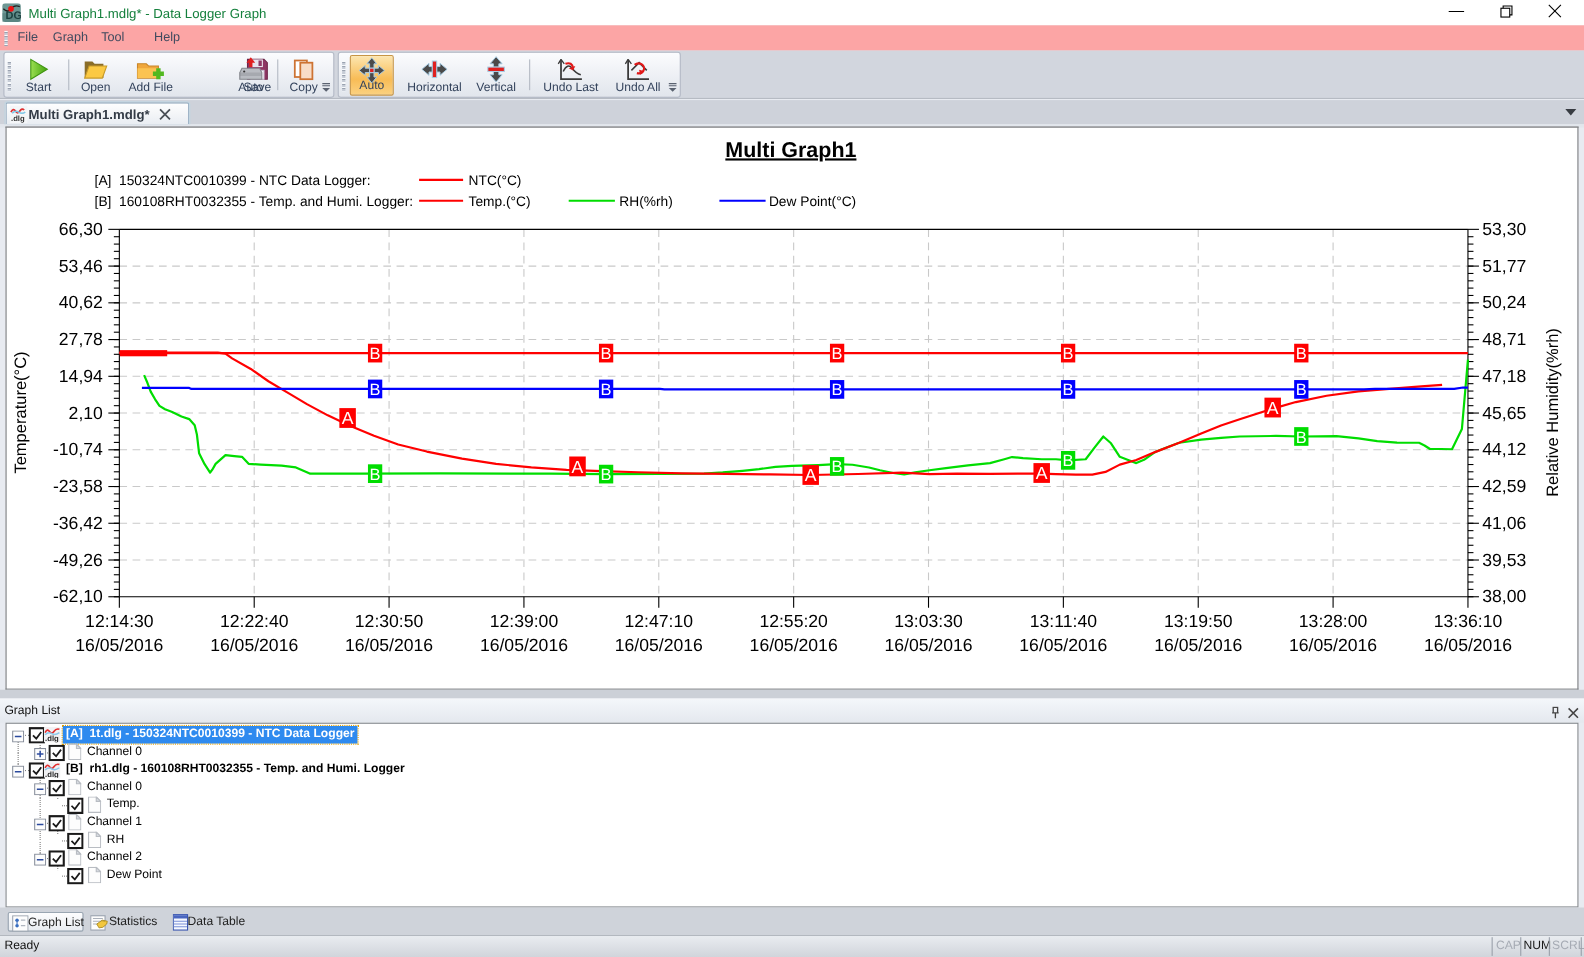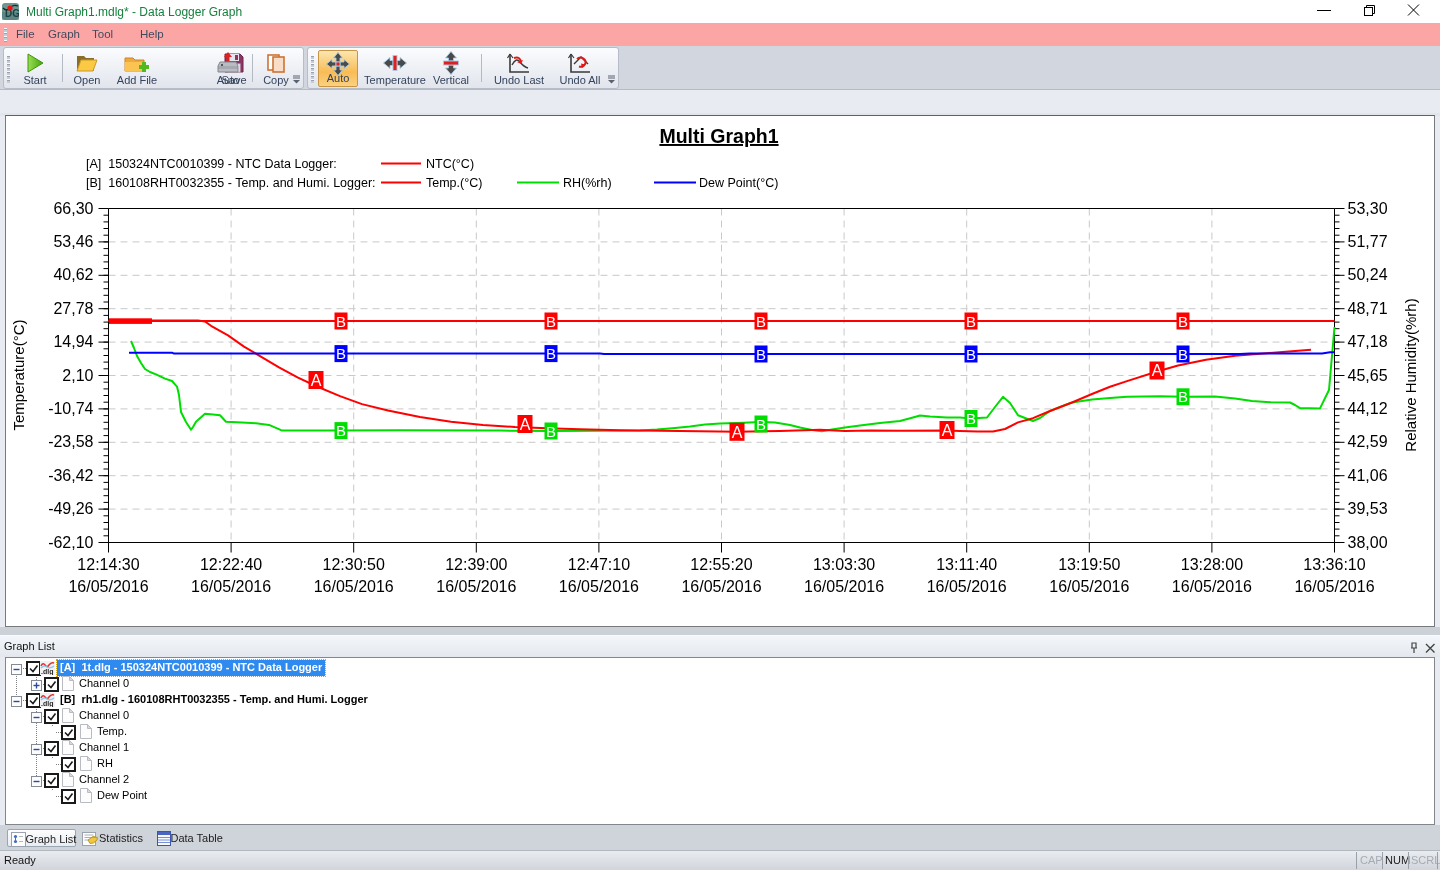--- a/index.html
+++ b/index.html
@@ -168,21 +168,21 @@
         <div class="lbl">Auto</div>
       </div>
       <div class="tbtn" style="left:56px;width:62px;">
         <svg width="24" height="24" viewBox="0 0 24 24">
             <g fill="#4a4a4a" stroke="#a8cce4" stroke-width="0.9">
               <path d="M0.5 12 L7 6.5 v3 h3 v5 H7 v3 Z"></path>
               <path d="M23.5 12 L17 6.5 v3 h-3 v5 h3 v3 Z"></path>
             </g>
             <rect x="10" y="4.5" width="4" height="15" fill="#e02020" stroke="#a8cce4" stroke-width="0.9"></rect>
           </svg>
-        <div class="lbl">Temperature</div>
+        <div class="lbl">Horizontal</div>
       </div>
       <div class="tbtn" style="left:117px;width:52px;">
         <svg width="24" height="24" viewBox="0 0 24 24">
             <g fill="#4a4a4a" stroke="#a8cce4" stroke-width="0.9">
               <path d="M12 0.5 L17.5 7 h-3 v3 h-5 V7 h-3 Z"></path>
               <path d="M12 23.5 L17.5 17 h-3 v-3 h-5 v3 h-3 Z"></path>
             </g>
             <rect x="4.5" y="10" width="15" height="4" fill="#e02020" stroke="#a8cce4" stroke-width="0.9"></rect>
           </svg>
         <div class="lbl">Vertical</div>
@@ -208,20 +208,35 @@
           </svg>
         <div class="lbl">Undo All</div>
       </div>
       <svg class="ovf" width="9" height="9">
           <path d="M1 1 h7 M1 3 h7" stroke="#5a6270"></path>
           <path d="M1 5 l3.5 3.5 L8 5 Z" fill="#5a6270"></path>
         </svg>
     </div>
   </div>
 
+  <div class="abs" id="tabstrip">
+    <div id="doctab">
+      <svg style="position:absolute;left:2.5px;top:2px" width="16" height="16">
+        <rect width="16" height="16" fill="#f4f6f8"></rect>
+        <path d="M1 6 Q3 2 5 5 T9 5 T13 4" stroke="#e03030" stroke-width="1.6" fill="none"></path>
+        <path d="M2 7 Q5 4 8 6 T14 6" stroke="#7ec8e8" stroke-width="1.4" fill="none"></path>
+        <text x="1" y="14" font-size="7" font-weight="bold" fill="#333">.dlg</text>
+      </svg>
+      <span class="txt">Multi Graph1.mdlg*</span>
+      <svg style="position:absolute;left:138px;top:4px" width="12" height="12">
+          <path d="M1.5 1.5 l9 9 M10.5 1.5 l-9 9" stroke="#4a4f56" stroke-width="1.6"></path>
+        </svg>
+    </div>
+    <div id="tab-arrow"></div>
+  </div>
 
   <div class="abs" style="left:0;top:113px;width:1440px;height:3px;background:#e2e6ec;"></div>
   <div class="abs" id="graphpanel"></div>
   <svg class="abs" style="left:0;top:0;" width="1440" height="870" font-family="Liberation Sans, sans-serif">
 <g stroke="#c9c9c9" stroke-width="1" stroke-dasharray="7 5">
 <line x1="108.5" y1="241.9" x2="1334.5" y2="241.9"></line>
 <line x1="108.5" y1="275.3" x2="1334.5" y2="275.3"></line>
 <line x1="108.5" y1="308.7" x2="1334.5" y2="308.7"></line>
 <line x1="108.5" y1="342.1" x2="1334.5" y2="342.1"></line>
 <line x1="108.5" y1="375.5" x2="1334.5" y2="375.5"></line>

